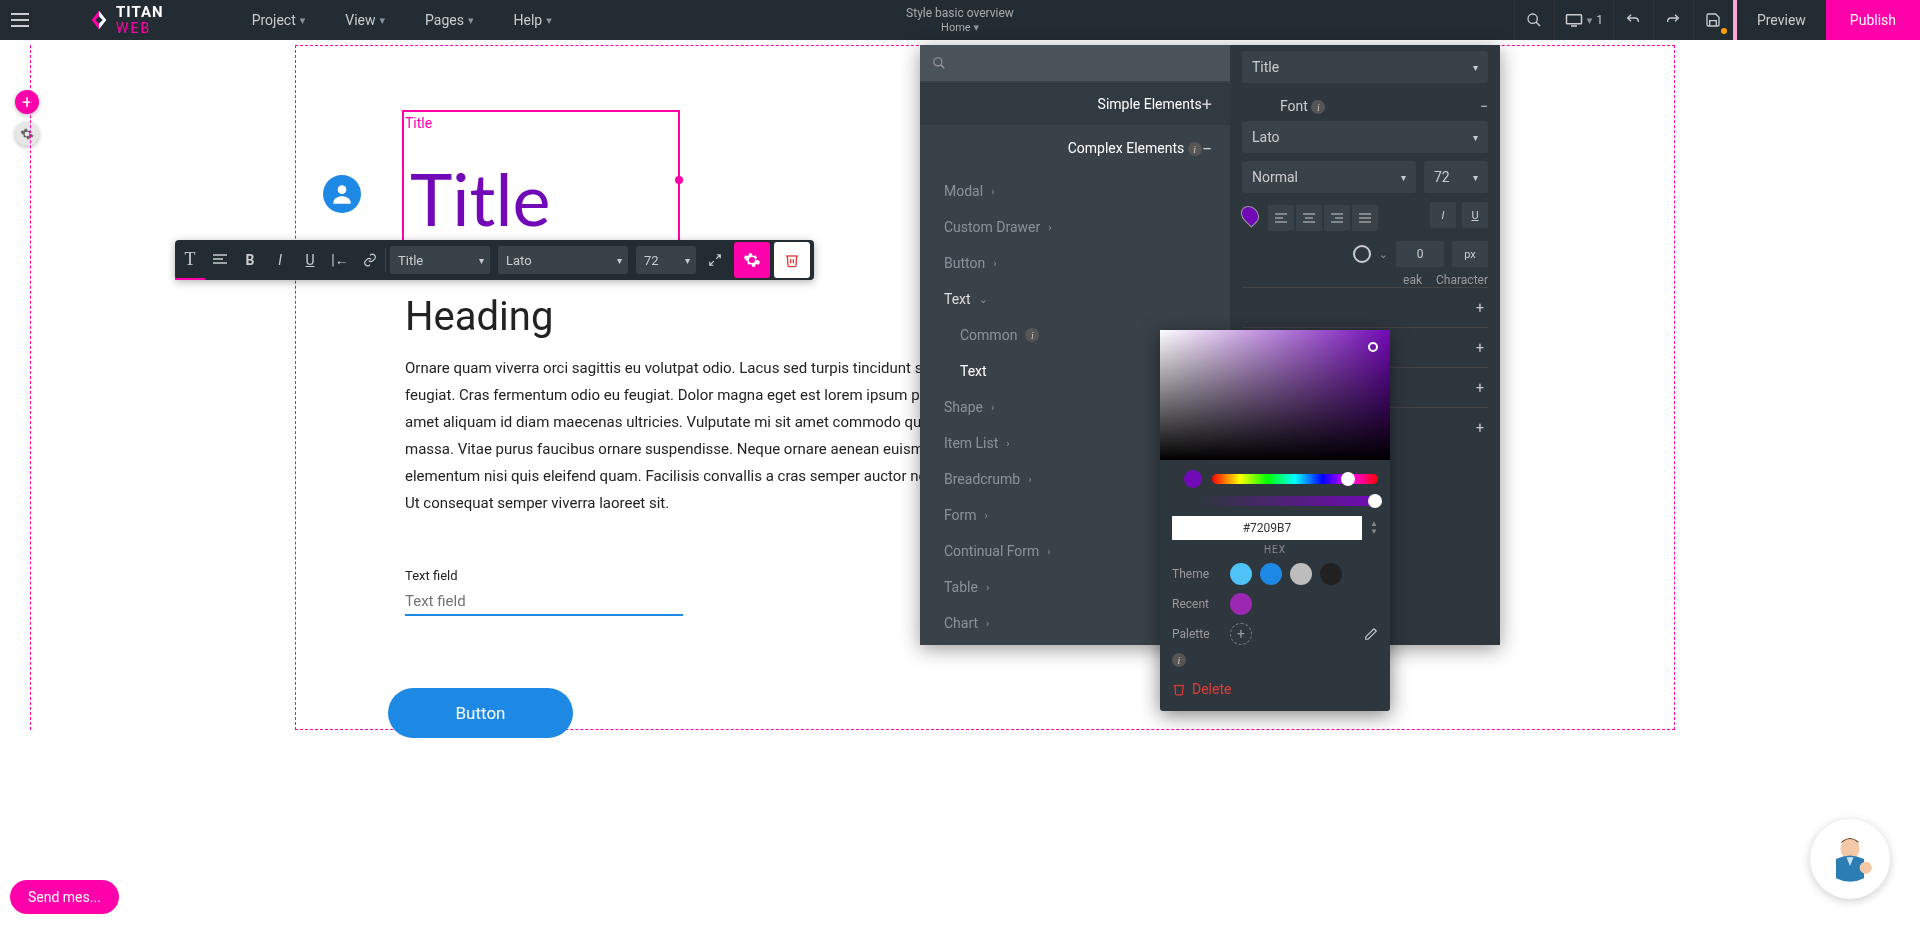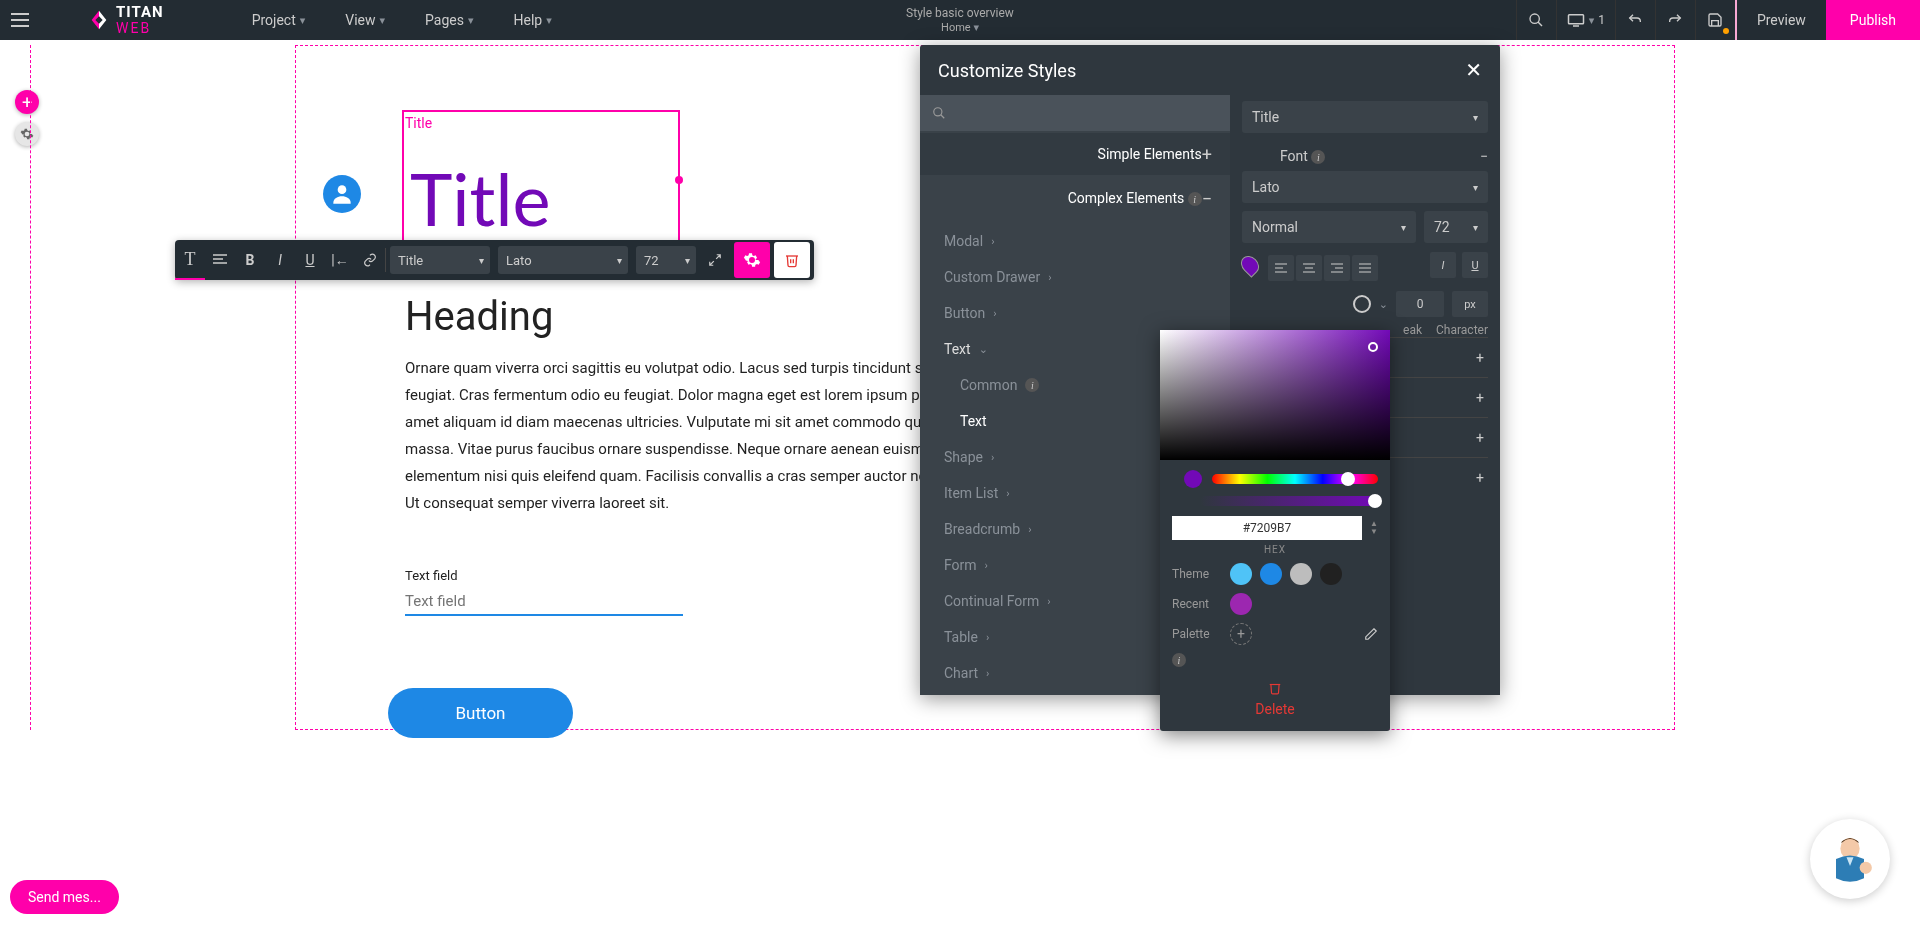--- a/index.html
+++ b/index.html
@@ -15,21 +15,21 @@
 .logo-mark { width:22px; height:22px; }
 .logo-text { font-size:15px; font-weight:700; letter-spacing:1px; color:#fff; line-height:1; }
 .logo-sub { font-size:14px; color:#ff00aa; letter-spacing:2px; }
 .menus { display:flex; gap:40px; margin-left:40px; font-size:14px; }
 .menu-item { cursor:pointer; display:flex; align-items:center; gap:4px; }
 .title-center { position:absolute; left:50%; transform:translateX(-50%); text-align:center; font-size:12px; line-height:1.2; color:#aaa; }
 .title-center .sub { font-size:11px; }
 .right-tools { margin-left:auto; display:flex; align-items:center; height:40px; }
 .tool-btn { width:40px; height:40px; display:flex; align-items:center; justify-content:center; cursor:pointer; color:#ccc; border-left:1px solid #333; }
 .device-btn { display:flex; align-items:center; gap:4px; padding:0 10px; height:40px; border-left:1px solid #333; cursor:pointer; font-size:12px; }
-.preview-btn { padding:0 20px; height:40px; display:flex; align-items:center; cursor:pointer; font-size:14px; border-left:2px solid #f9a8d4; }
+.preview-btn { padding:0 20px; height:40px; display:flex; align-items:center; cursor:pointer; font-size:14px; border-left:4px solid #f9a8d4; }
 .publish-btn { padding:0 24px; height:40px; display:flex; align-items:center; background:#ff00aa; color:#fff; cursor:pointer; font-size:14px; }
 
 
 .canvas-wrap { position:absolute; top:40px; left:30px; right:220px; bottom:0; }
 .page-outline { position:absolute; left:265px; top:5px; width:1380px; height:685px; border:1px dashed #ff00aa; }
 .page-left-line { position:absolute; left:0; top:5px; width:1px; height:685px; border-left:1px dashed #ff00aa; }
 .avatar-icon { position:absolute; left:293px; top:135px; width:38px; height:38px; border-radius:50%; background:#1e88e5; display:flex; align-items:center; justify-content:center; }
 .avatar-icon svg { width:26px; height:26px; fill:#fff; }
 .title-box { position:absolute; left:372px; top:70px; width:278px; height:140px; border:2px solid #ff00aa; }
 .title-box::after { content:''; position:absolute; right:-5px; top:50%; width:8px; height:8px; background:#ff00aa; border-radius:50%; transform:translateY(-50%); }
@@ -97,21 +97,21 @@
 .alpha-thumb { position:absolute; top:-2px; right:-4px; width:14px; height:14px; border-radius:50%; background:#fff; }
 .cur-swatch { width:18px; height:18px; border-radius:50%; background:#7209B7; margin-left:12px; }
 .hex-row { display:flex; align-items:center; gap:8px; padding:10px 12px 0; }
 .hex-input { flex:1; height:24px; background:#fff; border:none; text-align:center; font-size:12px; color:#333; }
 .hex-arrows { display:flex; flex-direction:column; font-size:8px; line-height:1; color:#888; cursor:pointer; }
 .hex-label { text-align:center; font-size:10px; color:#888; letter-spacing:1px; margin-top:4px; }
 .sw-row { display:flex; align-items:center; gap:8px; padding:8px 12px 0; }
 .sw-row .lbl { width:50px; font-size:12px; color:#999; }
 .sw { width:22px; height:22px; border-radius:50%; cursor:pointer; }
 .pal-add { width:22px; height:22px; border-radius:50%; border:1px dashed #777; display:flex; align-items:center; justify-content:center; font-size:14px; color:#999; cursor:pointer; }
-.delete-row { display:flex; align-items:center; gap:6px; padding:14px 12px 0; color:#e53935; cursor:pointer; font-size:14px;flex-direction:column; }
+.delete-row { display:flex; align-items:center; gap:6px; padding:14px 12px 0; color:#e53935; cursor:pointer; font-size:14px; }
 
 
 .send-msg { position:absolute; left:10px; bottom:15px; height:34px; padding:0 18px; background:#ff00aa; color:#fff; border-radius:17px; display:flex; align-items:center; font-size:14px; cursor:pointer; }
 
 
 .mascot { position:absolute; right:30px; bottom:30px; width:80px; height:80px; border-radius:50%; background:#fff; box-shadow:0 2px 10px rgba(0,0,0,.2); display:flex; align-items:center; justify-content:center; font-size:40px; cursor:pointer; }
 
 svg { display:block; }
 </style>
 </head>
@@ -268,24 +268,20 @@
   <div class="fl-trash">
       <svg width="16" height="16" viewBox="0 0 24 24" fill="none" stroke="#e53935" stroke-width="2">
         <polyline points="3 6 5 6 21 6"></polyline>
         <path d="M19 6l-1 14a2 2 0 01-2 2H8a2 2 0 01-2-2L5 6"></path>
         <path d="M10 11v6M14 11v6"></path>
       </svg>
     </div>
 </div>
 
 <div class="panel">
-  <div class="panel-head">
-    <span>Customize Styles</span>
-    <span style="cursor:pointer;font-size:20px">✕</span>
-  </div>
   <div class="panel-body">
     <div class="panel-left">
       <div class="search-row">
           <svg width="14" height="14" viewBox="0 0 24 24" fill="none" stroke="#999" stroke-width="2">
             <circle cx="10" cy="10" r="7"></circle>
             <line x1="21" y1="21" x2="15" y2="15"></line>
           </svg>
         </div>
       <div class="section-head">
           <span style="color:#fff">Simple Elements</span>

